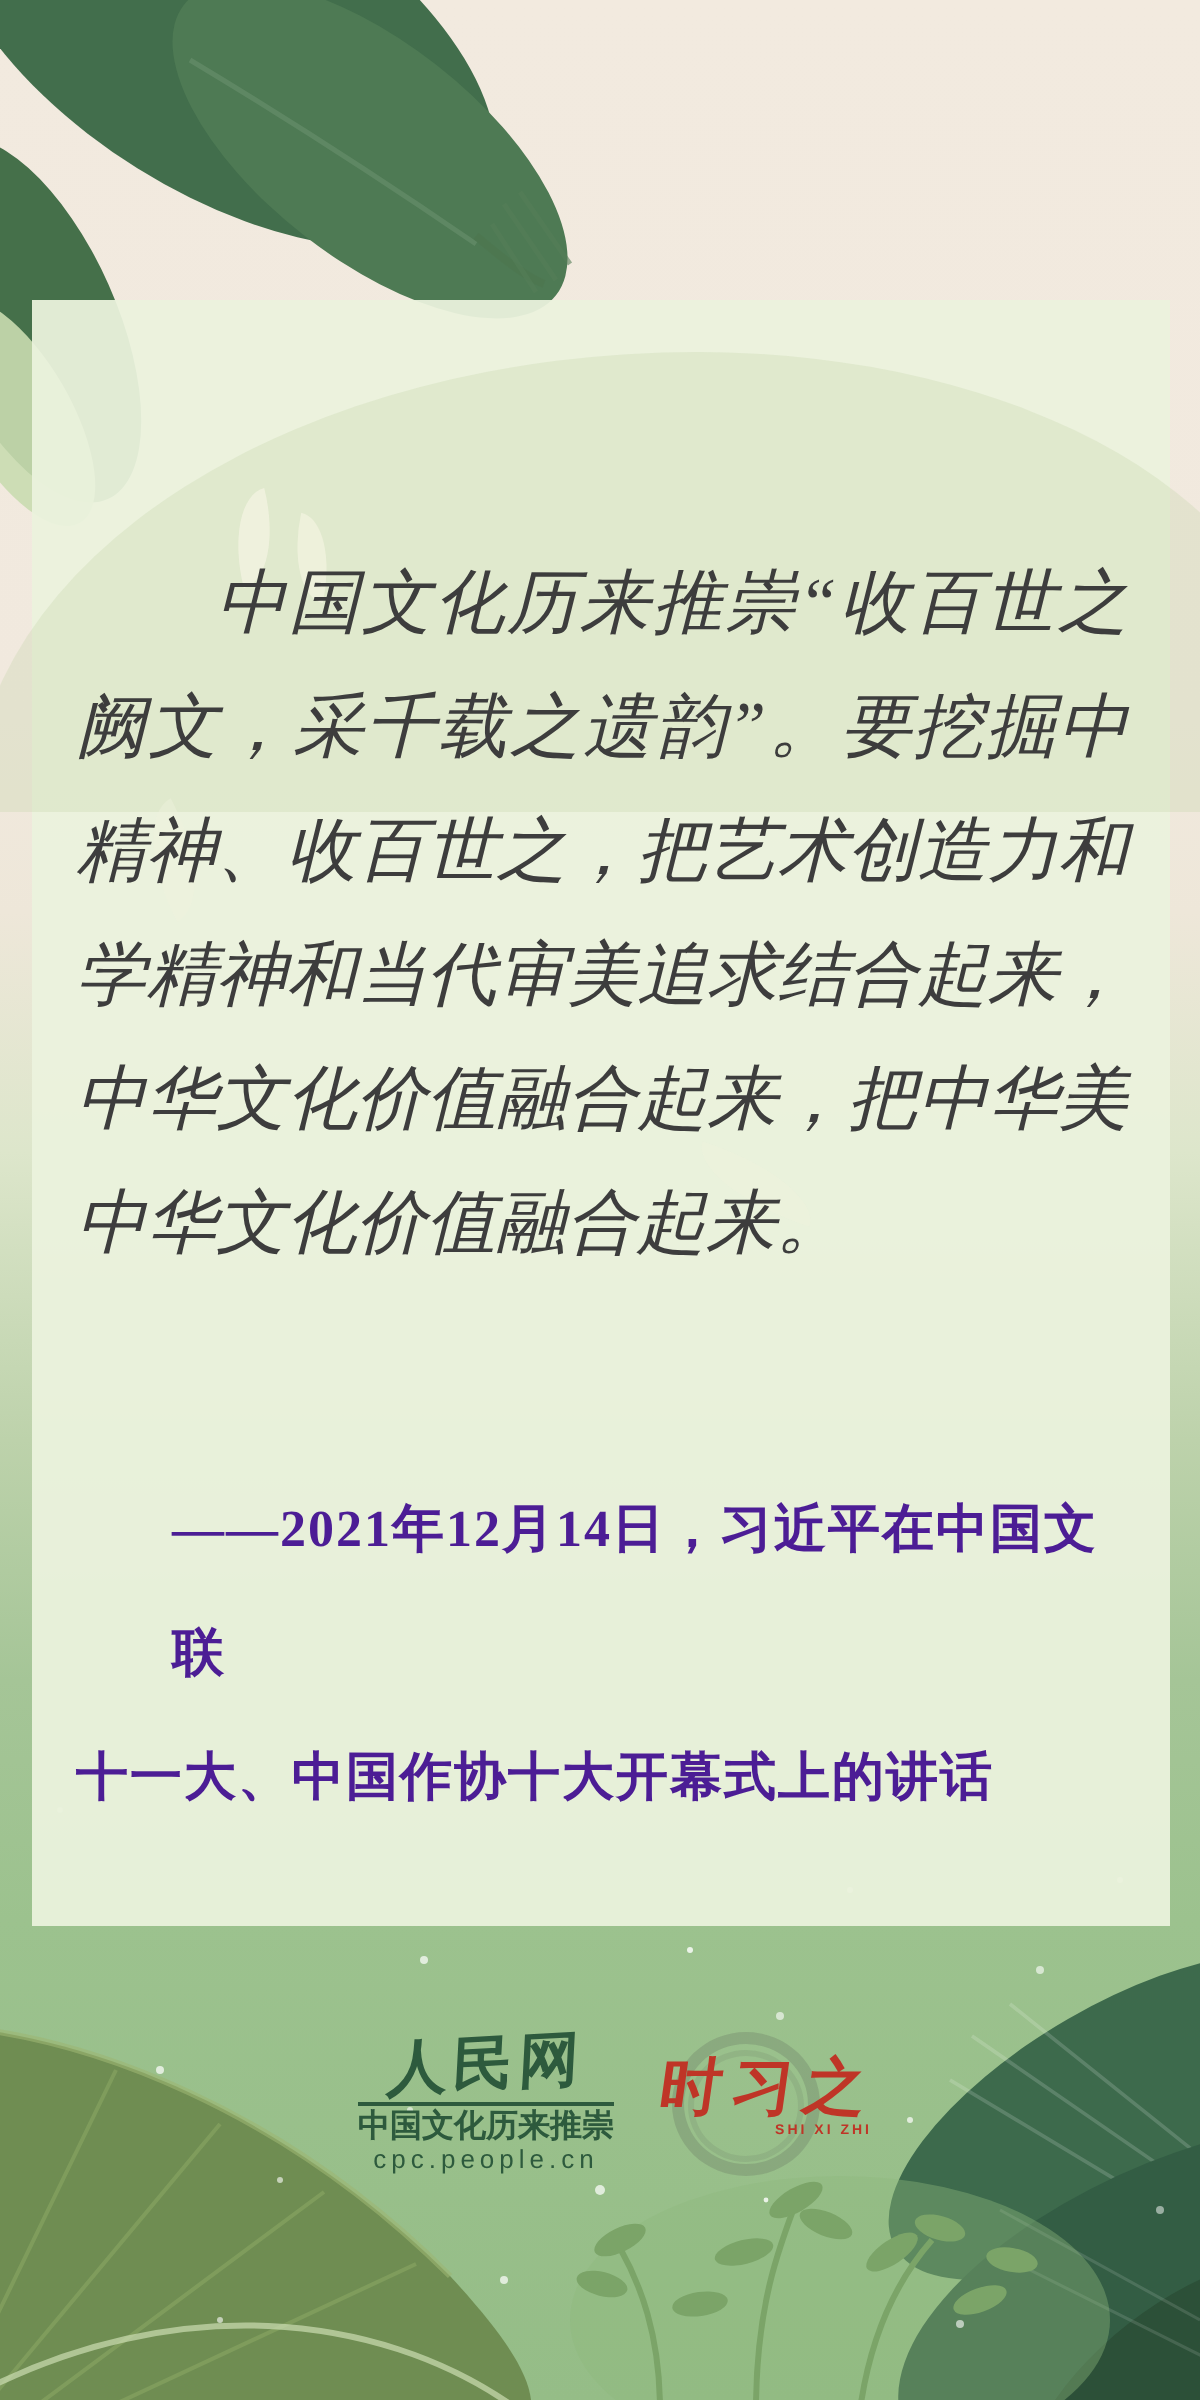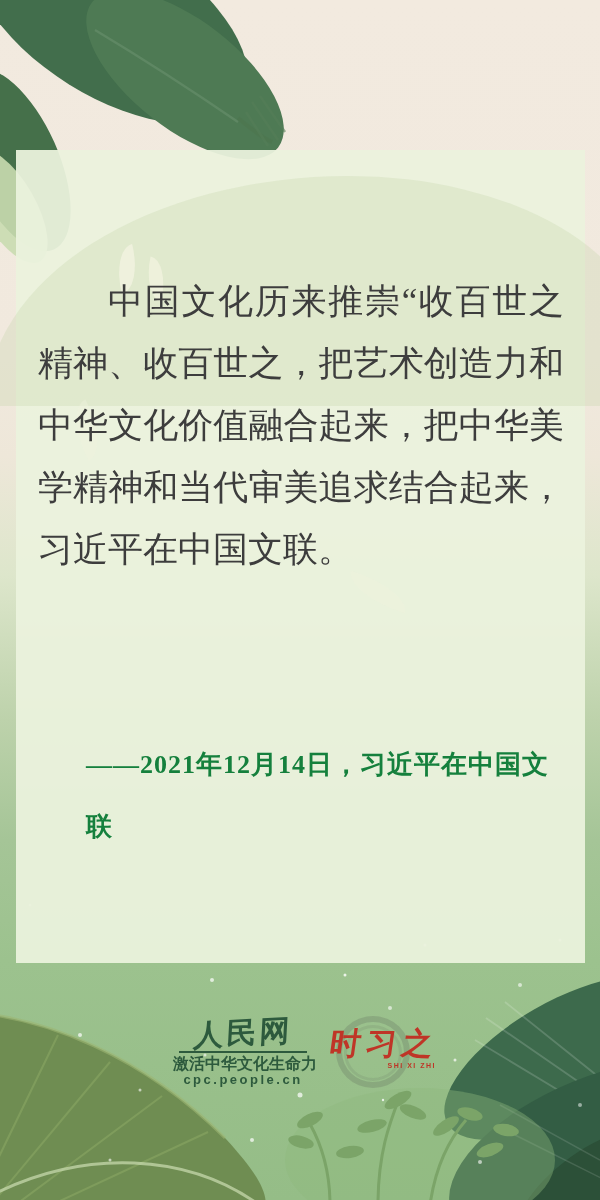--- a/index.html
+++ b/index.html
@@ -28,45 +28,45 @@
   .leaf-wm.a { left:100px; top:96px;  width:22px; height:46px; border-radius:100% 0 100% 0/100% 0 100% 0; transform:rotate(-14deg); opacity:.9; }
   .leaf-wm.b { left:130px; top:108px; width:20px; height:42px; border-radius:0 100% 0 100%/0 100% 0 100%; transform:rotate(12deg); opacity:.8; }
   .leaf-wm.c { left:58px;  top:252px; width:26px; height:56px; border-radius:100% 0 100% 0/100% 0 100% 0; transform:rotate(-28deg); opacity:.4; }
   .leaf-wm.d { left:330px; top:430px; width:64px; height:24px; border-radius:0 100% 0 100%/0 100% 0 100%; transform:rotate(18deg); opacity:.3; }
 
   .quote {
     position:absolute; left:22px; right:21px; top:121px;
     font-size:35px; line-height:62px; color:#3d3d3d;
     letter-spacing:0;
   }
-  .quote .ln { text-align:justify; text-align-last:justify; white-space:nowrap; }
+  .quote .ln { text-align:justify; text-align-last:justify; white-space:nowrap;font-style:italic; }
   .quote .ln.first { padding-left:70px; }
   .quote .ln.last  { text-align-last:left; }
 
   .attribution {
     position:absolute; left:22px; right:21px; top:584px;
-    font-size:26px; line-height:62px; font-weight:bold; color:#15803d;
+    font-size:26px; line-height:62px; font-weight:bold; color:#4c1d95;
     letter-spacing:1px;
   }
   .attribution .ln.first { padding-left:48px; }
 
   
   .logo-people {
     position:absolute; z-index:3; left:173px; top:1016px; width:140px;
     text-align:center; color:#2d5a3d;
     font-family:"Liberation Sans","DejaVu Sans",sans-serif;
   }
   .logo-people .script {
     font-family:"Liberation Serif","DejaVu Serif",serif;
     font-size:30px; line-height:34px; font-weight:bold;
     transform:rotate(-3deg) skewX(-6deg); letter-spacing:3px;
   }
   .logo-people .rule { height:2px; background:#2d5a3d; margin:1px 6px 2px; }
   .logo-people .name { font-size:16px; line-height:17px; font-weight:bold; letter-spacing:0; white-space:nowrap; }
-  .logo-people .url  { font-size:13px; line-height:16px; font-weight:bold; letter-spacing:2.5px; }
+  .logo-people .url  { font-size:13px; line-height:16px; font-weight:normal; letter-spacing:2.5px; }
 
   .logo-sxz { position:absolute; z-index:3; left:330px; top:1027px; width:112px;
     font-family:"Liberation Sans","DejaVu Sans",sans-serif; }
   .ink-ring {
     position:absolute; z-index:2; left:336px; top:1016px; width:74px; height:72px;
     border:6px solid rgba(105,120,100,0.32); border-radius:50%;
   }
   .ink-ring::after {
     content:""; position:absolute; left:2px; top:3px; right:2px; bottom:1px;
     border:3px solid rgba(105,120,100,0.18); border-radius:50%;
@@ -152,37 +152,39 @@
 
   <div class="panel">
     <div class="hill-watermark"></div>
     <div class="leaf-wm a"></div>
     <div class="leaf-wm b"></div>
     <div class="leaf-wm c"></div>
     <div class="leaf-wm d"></div>
 
     <div class="quote">
       <div class="ln first">中国文化历来推崇“收百世之</div>
+      <div class="ln">阙文，采千载之遗韵”。要挖掘中</div>
       <div class="ln">精神、收百世之，把艺术创造力和</div>
+      <div class="ln">学精神和当代审美追求结合起来，</div>
       <div class="ln">中华文化价值融合起来，把中华美</div>
-      <div class="ln">学精神和当代审美追求结合起来，</div>
-      <div class="ln last">习近平在中国文联。</div>
+      <div class="ln last">中华文化价值融合起来。</div>
     </div>
 
     <div class="attribution">
       <div class="ln first">——2021年12月14日，习近平在中国文联</div>
+      <div class="ln">十一大、中国作协十大开幕式上的讲话</div>
     </div>
   </div>
 
   <div class="ink-ring"></div>
 
   <div class="logo-people">
     <div class="script">人民网</div>
     <div class="rule"></div>
-    <div class="name">激活中华文化生命力</div>
+    <div class="name">中国文化历来推崇</div>
     <div class="url">cpc.people.cn</div>
   </div>
 
   <div class="logo-sxz">
     <div class="chars">时习之</div>
     <div class="sub">SHI XI ZHI</div>
   </div>
 
 </div>
 

